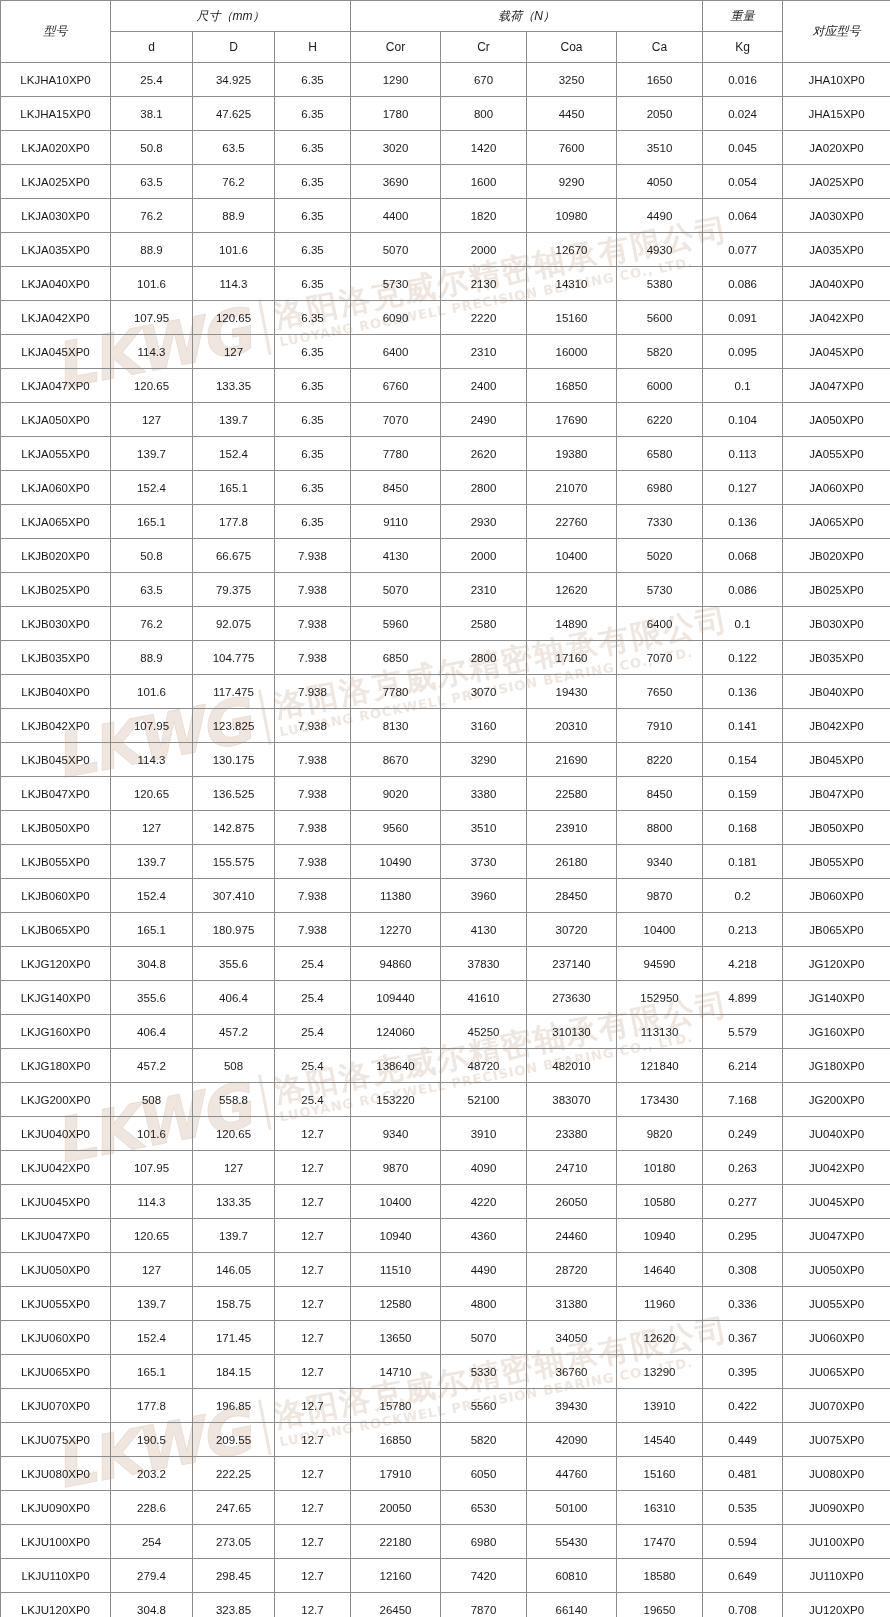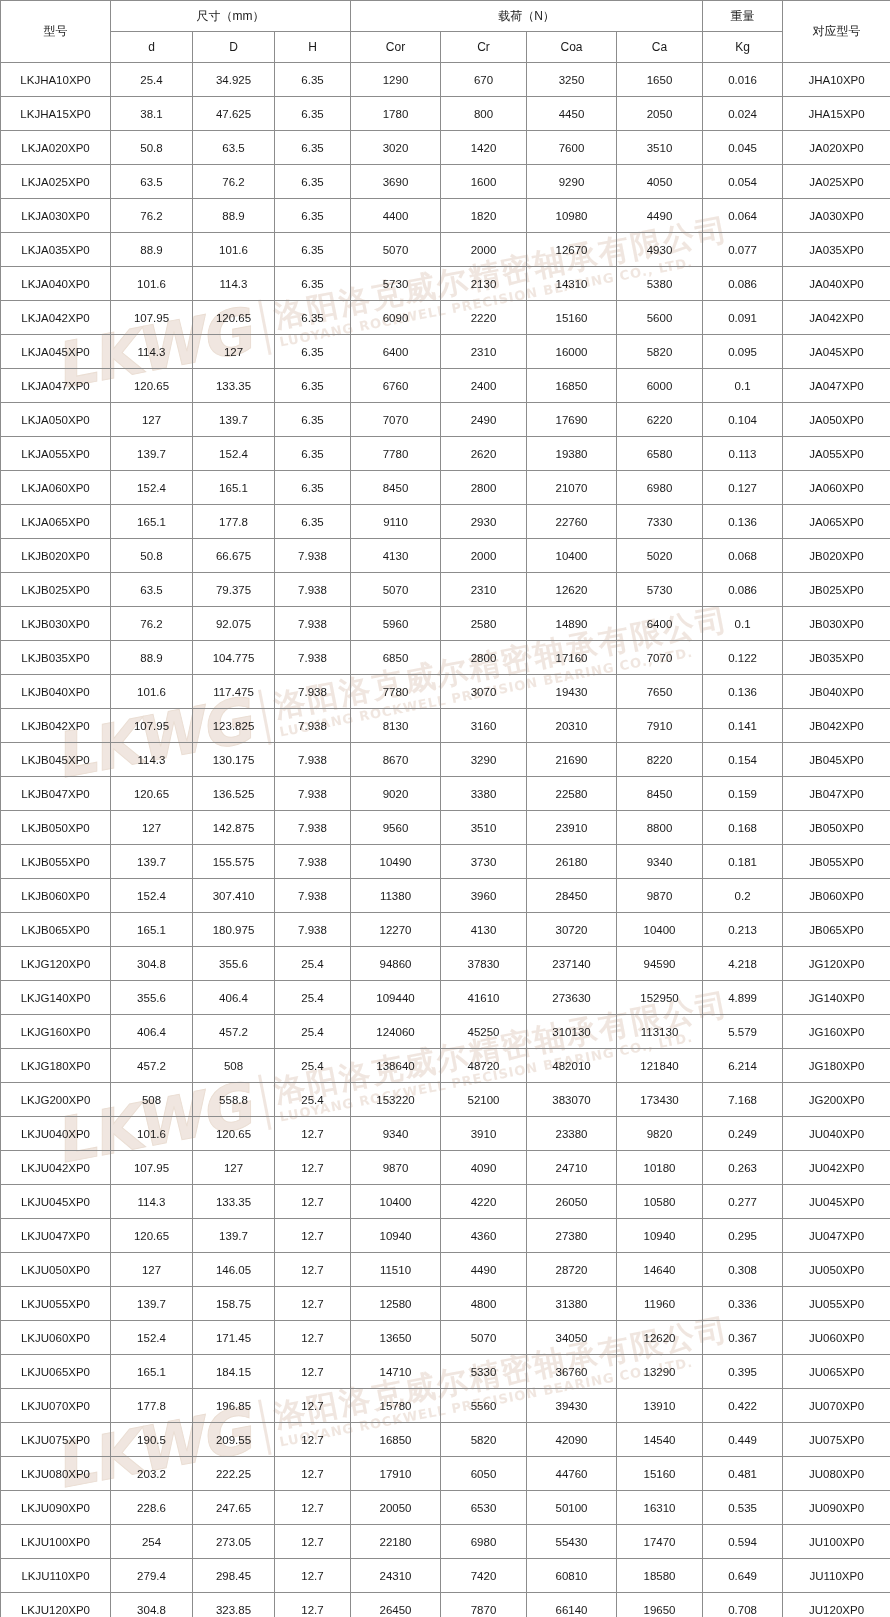--- a/index.html
+++ b/index.html
@@ -101,21 +101,21 @@
   col.c0 { width: 110px; }
   col.c1 { width: 82px; }
   col.c2 { width: 82px; }
   col.c3 { width: 76px; }
   col.c4 { width: 90px; }
   col.c5 { width: 86px; }
   col.c6 { width: 90px; }
   col.c7 { width: 86px; }
   col.c8 { width: 80px; }
   col.c9 { width: 108px; }
-  .hdr-group { font-size: 12px; }
+  .hdr-group { font-size: 12px; font-style: italic; }
 </style>
 </head>
 <body>
 
 <div id="sheet">
 
   <div class="wm-layer">
     <div class="wm" style="left:60px; top:330px; transform: rotate(-11deg);">
       <span class="wm-logo">LKWG</span>
       <span class="wm-bar"></span>
@@ -591,21 +591,21 @@
           <td>0.277</td>
           <td class="refmodel">JU045XP0</td>
         </tr>
         <tr>
           <td class="model">LKJU047XP0</td>
           <td>120.65</td>
           <td>139.7</td>
           <td>12.7</td>
           <td>10940</td>
           <td>4360</td>
-          <td>27380</td>
+          <td>24460</td>
           <td>10940</td>
           <td>0.295</td>
           <td class="refmodel">JU047XP0</td>
         </tr>
         <tr>
           <td class="model">LKJU050XP0</td>
           <td>127</td>
           <td>146.05</td>
           <td>12.7</td>
           <td>11510</td>
@@ -709,21 +709,21 @@
           <td>55430</td>
           <td>17470</td>
           <td>0.594</td>
           <td class="refmodel">JU100XP0</td>
         </tr>
         <tr>
           <td class="model">LKJU110XP0</td>
           <td>279.4</td>
           <td>298.45</td>
           <td>12.7</td>
-          <td>24310</td>
+          <td>12160</td>
           <td>7420</td>
           <td>60810</td>
           <td>18580</td>
           <td>0.649</td>
           <td class="refmodel">JU110XP0</td>
         </tr>
         <tr>
           <td class="model">LKJU120XP0</td>
           <td>304.8</td>
           <td>323.85</td>

